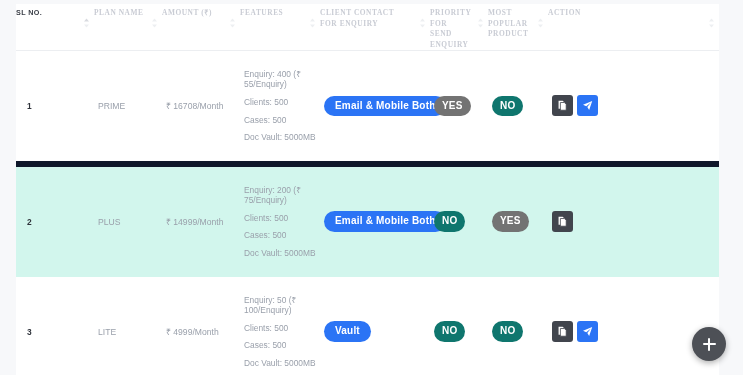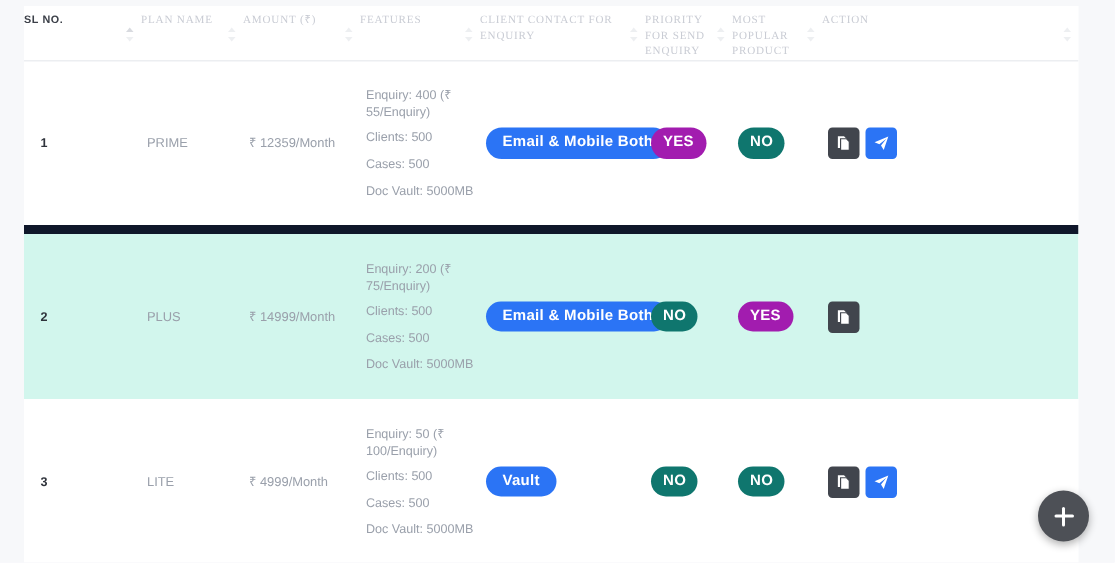--- a/index.html
+++ b/index.html
@@ -35,21 +35,21 @@
     border-collapse: collapse;
     table-layout: fixed;
   }
 
   
   thead tr { height: 36px; }
   thead th {
     vertical-align: top;
     padding: 4px 6px 0 0;
     text-align: left;
-    font-weight: 400;
+    font-weight: 700;
     font-size: 7.4px;
     letter-spacing: 0.55px;
     color: #c9ccd4;
     text-transform: uppercase;
     border-bottom: 1px solid #eceef1;
     position: relative;
     line-height: 10.5px;
     font-family: "Liberation Serif", serif;
   }
   thead th.th-slno { font-family: "Liberation Sans", sans-serif; color: #3c4049; font-weight: 700; letter-spacing: .4px; font-size:7.2px; }
@@ -116,21 +116,21 @@
     color: #ffffff;
     font-size: 10px;
     font-weight: 700;
     letter-spacing: .2px;
     text-align: center;
     line-height: 1;
     padding: 5px 9px 5.5px;
     white-space: nowrap;
   }
   .badge-blue  { background: #2b74f5; padding: 5px 11px 5.5px; }
-  .badge-green { background: #a21caf; min-width: 30px; padding: 5px 8px 5.5px; }
+  .badge-green { background: #737373; min-width: 30px; padding: 5px 8px 5.5px; }
   .badge-red   { background: #0f766e; min-width: 30px; padding: 5px 8px 5.5px; }
 
   
   .actions { display: flex; align-items: center; gap: 4px; }
   .act-btn {
     width: 21px; height: 21px;
     border-radius: 3px;
     display: flex; align-items: center; justify-content: center;
     cursor: pointer;
     flex: 0 0 auto;
@@ -275,21 +275,21 @@
             </span>
           </th>
         </tr>
       </thead>
 
       <tbody>
 
         <tr>
           <td class="cell-slno">1</td>
           <td class="cell-plan">PRIME</td>
-          <td class="cell-amount">₹ 12359/Month</td>
+          <td class="cell-amount">₹ 16708/Month</td>
           <td>
             <span class="features-list">
               <span>Enquiry: 400 (₹ 55/Enquiry)</span>
               <span>Clients: 500</span>
               <span>Cases: 500</span>
               <span>Doc Vault: 5000MB</span>
             </span>
           </td>
           <td>
             <span class="badge badge-blue">Email &amp; Mobile Both</span>

